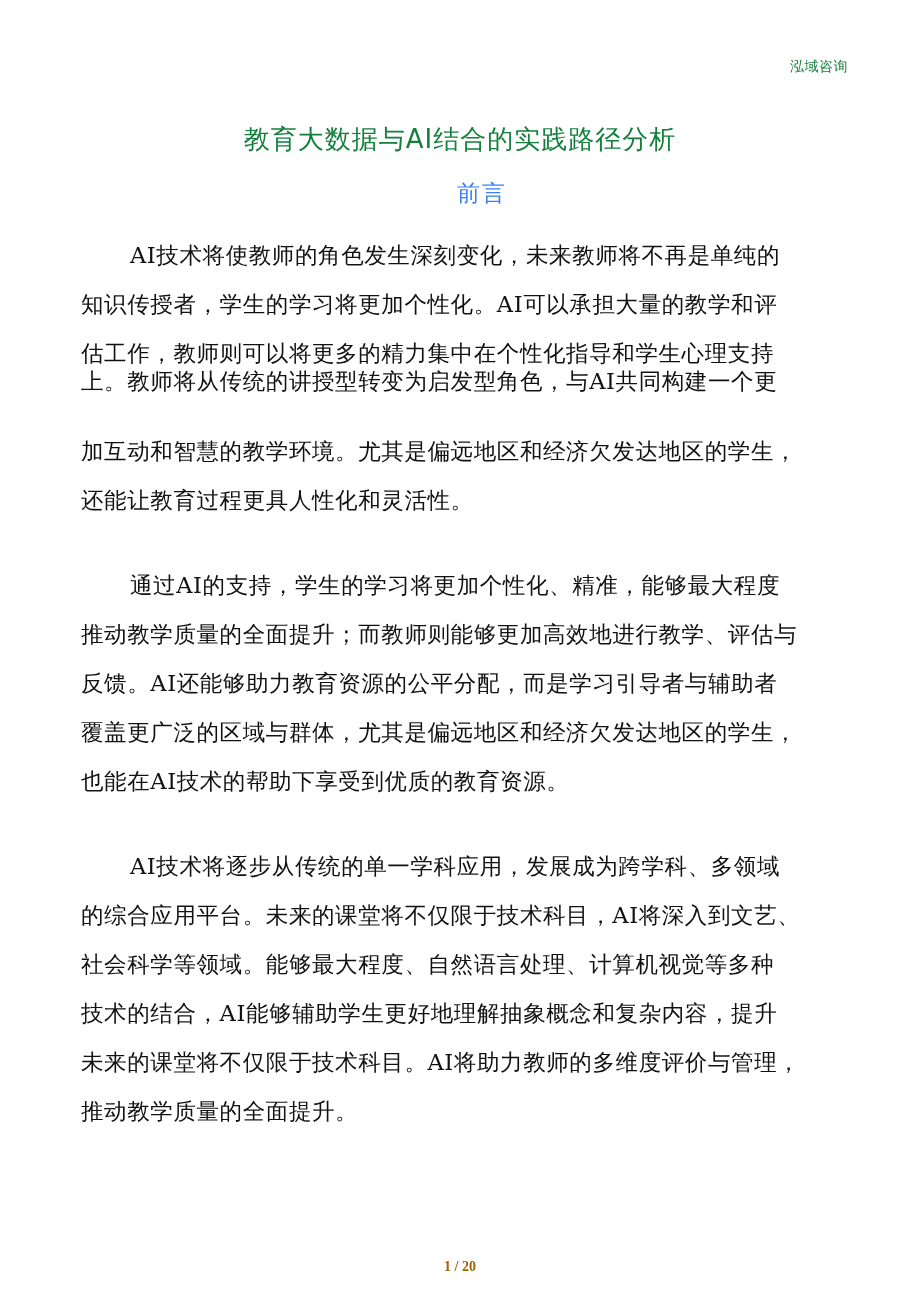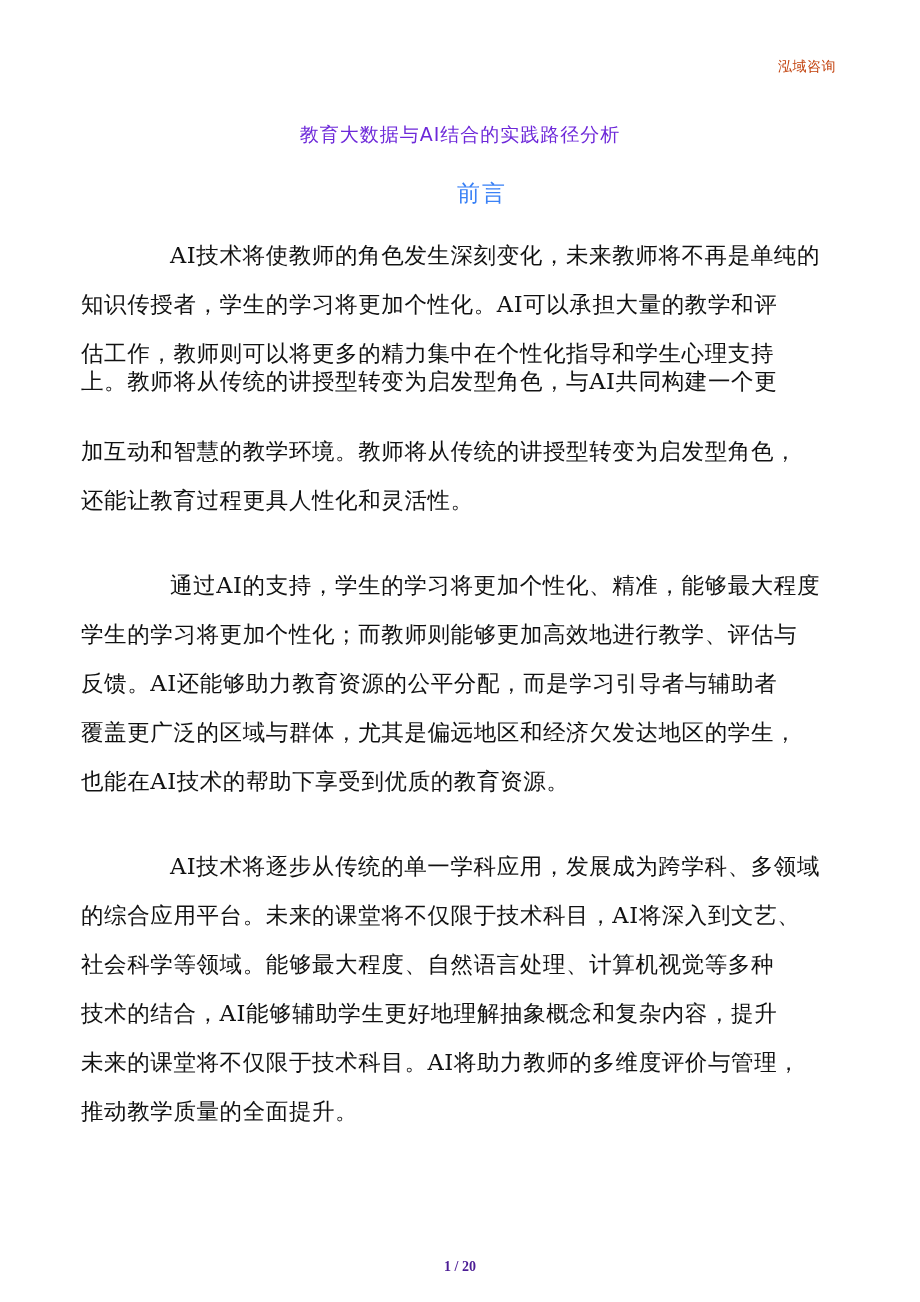--- a/index.html
+++ b/index.html
@@ -1,50 +1,50 @@
 <!DOCTYPE html>
 <html><head>
 <meta charset="utf-8">
 <style>
   html, body { margin: 0; padding: 0; background: #ffffff; }
   body { width: 920px; height: 1302px; position: relative; overflow: hidden;
          font-family: "DejaVu Serif", "Liberation Serif", serif; color: #111; }
   .page { position: absolute; left: 0; top: 0; width: 920px; height: 1302px; background: #fff; }
-  .header-brand { position: absolute; top: 58px; right: 84px; font-family: "DejaVu Sans", "Liberation Sans", sans-serif;
-                  font-size: 14px; color: #c2410c; letter-spacing: 0.5px; }
+  .header-brand { position: absolute; top: 58px; right: 72px; font-family: "DejaVu Sans", "Liberation Sans", sans-serif;
+                  font-size: 14px; color: #15803d; letter-spacing: 0.5px; }
   .doc-title { position: absolute; top: 122px; left: 0; width: 920px; text-align: center;
-               font-family: "DejaVu Sans", "Liberation Sans", sans-serif; font-size: 19px; color: #6d28d9; letter-spacing: 1px; }
+               font-family: "DejaVu Sans", "Liberation Sans", sans-serif; font-size: 26px; color: #15803d; letter-spacing: 1px; }
   .section-title { position: absolute; top: 178px; left: 0; width: 920px; text-align: center;
                    font-family: "DejaVu Sans", "Liberation Sans", sans-serif; font-size: 23px; color: #3b82f6; letter-spacing: 2px; padding-left: 22px; }
   .line { position: absolute; left: 81px; white-space: nowrap; font-size: 22.5px; color: #111; letter-spacing: 0.6px; }
-  .line.indent { left: 130px; margin-left: 40px; }
+  .line.indent { left: 130px; }
   .footer-page { position: absolute; top: 1259px; left: 0; width: 920px; text-align: center;
-                 font-family: "Liberation Serif", serif; font-weight: bold; font-size: 14px; color: #4c1d95; }
+                 font-family: "Liberation Serif", serif; font-weight: bold; font-size: 14px; color: #a16207; }
 </style>
 </head>
 <body>
 
 <div class="page">
   <div class="header-brand">泓域咨询</div>
 
   <div class="doc-title">教育大数据与AI结合的实践路径分析</div>
   <div class="section-title">前言</div>
 
   <div>
     <div class="line indent" style="top:240px">AI技术将使教师的角色发生深刻变化，未来教师将不再是单纯的</div>
     <div class="line" style="top:289px">知识传授者，学生的学习将更加个性化。AI可以承担大量的教学和评</div>
     <div class="line" style="top:338px">估工作，教师则可以将更多的精力集中在个性化指导和学生心理支持</div>
     <div class="line" style="top:366px">上。教师将从传统的讲授型转变为启发型角色，与AI共同构建一个更</div>
-    <div class="line" style="top:436px">加互动和智慧的教学环境。教师将从传统的讲授型转变为启发型角色，</div>
+    <div class="line" style="top:436px">加互动和智慧的教学环境。尤其是偏远地区和经济欠发达地区的学生，</div>
     <div class="line" style="top:485px">还能让教育过程更具人性化和灵活性。</div>
   </div>
 
   <div>
     <div class="line indent" style="top:570px">通过AI的支持，学生的学习将更加个性化、精准，能够最大程度</div>
-    <div class="line" style="top:619px">学生的学习将更加个性化；而教师则能够更加高效地进行教学、评估与</div>
+    <div class="line" style="top:619px">推动教学质量的全面提升；而教师则能够更加高效地进行教学、评估与</div>
     <div class="line" style="top:668px">反馈。AI还能够助力教育资源的公平分配，而是学习引导者与辅助者</div>
     <div class="line" style="top:717px">覆盖更广泛的区域与群体，尤其是偏远地区和经济欠发达地区的学生，</div>
     <div class="line" style="top:766px">也能在AI技术的帮助下享受到优质的教育资源。</div>
   </div>
 
   <div>
     <div class="line indent" style="top:851px">AI技术将逐步从传统的单一学科应用，发展成为跨学科、多领域</div>
     <div class="line" style="top:900px">的综合应用平台。未来的课堂将不仅限于技术科目，AI将深入到文艺、</div>
     <div class="line" style="top:949px">社会科学等领域。能够最大程度、自然语言处理、计算机视觉等多种</div>
     <div class="line" style="top:998px">技术的结合，AI能够辅助学生更好地理解抽象概念和复杂内容，提升</div>

